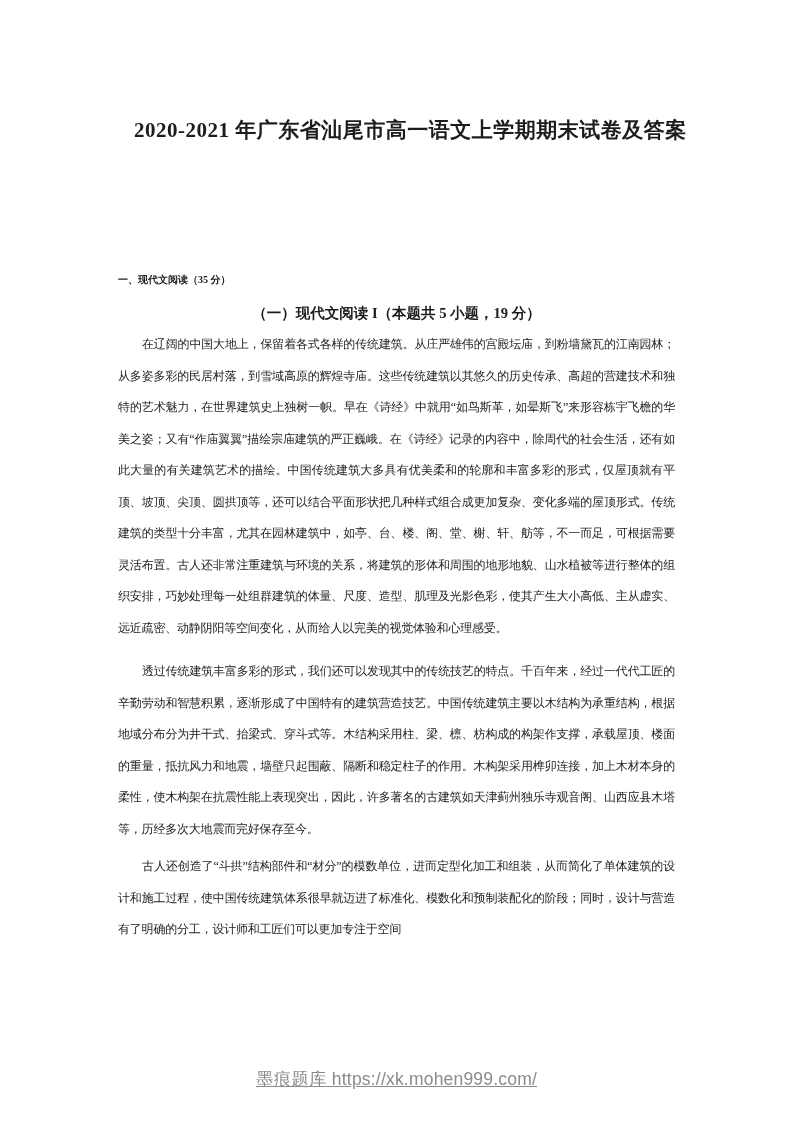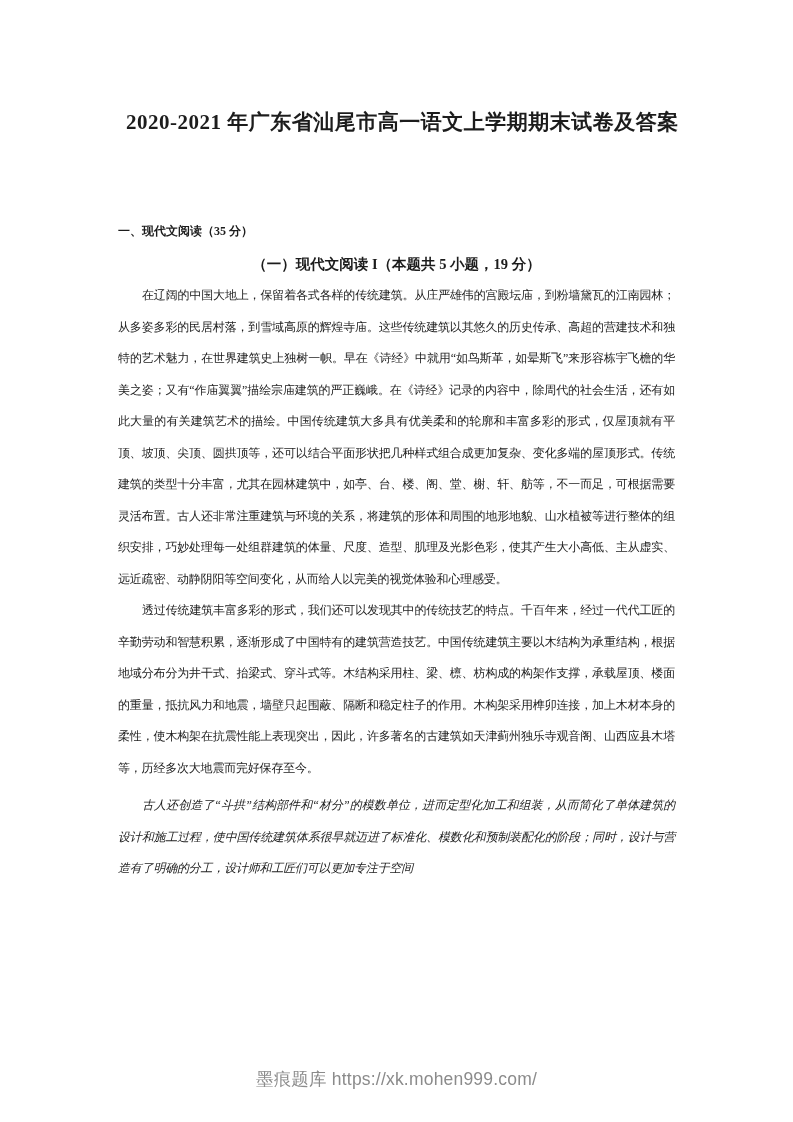--- a/index.html
+++ b/index.html
@@ -21,26 +21,26 @@
     left: 118px;
     top: 99px;
     width: 557px;
   }
   .doc-title {
     font-size: 21px;
     font-weight: 700;
     text-align: center;
     line-height: 30px;
     letter-spacing: 0.5px;
-    margin: 8px;
+    margin: 16px;
     white-space: nowrap;
   }
   .section-heading {
-    margin-top: 78px;
-    font-size: 12px;
+    margin-top: 119px;
+    font-size: 10px;
     font-weight: 700;
     line-height: 32.5px;
   }
   .subsection-heading {
     font-size: 14.5px;
     font-weight: 700;
     line-height: 32.5px;
     text-align: center;
   }
   .instruction {
@@ -54,37 +54,37 @@
   }
   .para {
     font-size: 12px;
     line-height: 31.5px;
     text-indent: 2em;
     text-align: justify;
     margin: 0;
     letter-spacing: -0.2px;
   }
   .para + .para {
-    margin-top: 0;
+    margin-top: 12px;
   }
   .para.extra-gap {
     margin-top: 6px;
-    font-style: italic;
   }
   .footer {
     position: absolute;
     left: 0;
     top: 1066px;
     width: 100%;
     text-align: center;
     font-family: "Liberation Sans", "DejaVu Sans", sans-serif;
     font-size: 17.5px;
     line-height: 26px;
     color: #8b8b8b;
     letter-spacing: 0.2px;
+    text-decoration: underline;
   }
   .footer .site-url {
     color: #8b8b8b;
     text-decoration: none;
   }
 </style>
 </head>
 <body>
 
 <div class="page">

